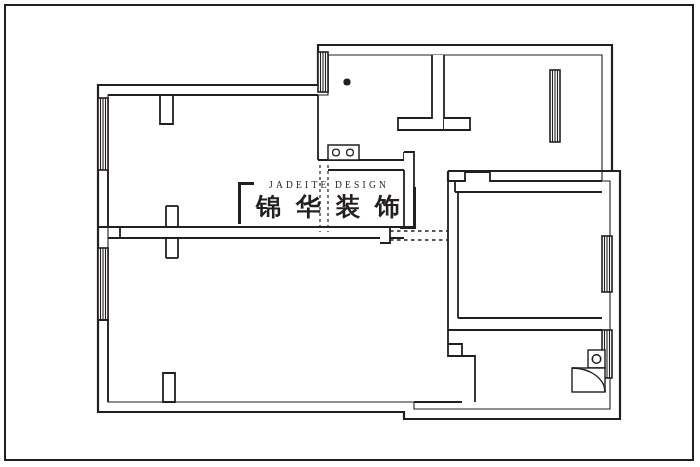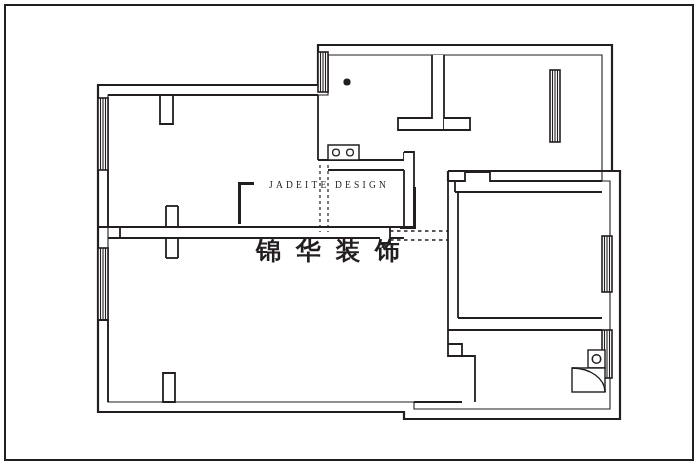--- a/index.html
+++ b/index.html
@@ -82,21 +82,20 @@
     top: 14px;
     width: 146px;
     text-align: center;
     font-family: "DejaVu Sans", sans-serif;
     font-size: 25px;
     font-weight: 700;
     letter-spacing: 3px;
     color: #231f20;
     line-height: 30px;
     white-space: nowrap;
-    margin-top: 44px;
   }
   .faint-mark {
     position: absolute;
     font-size: 6px;
     color: #f0f0f0;
     font-family: "Liberation Sans", sans-serif;
     letter-spacing: 6px;
     white-space: nowrap;
   }
 </style>

